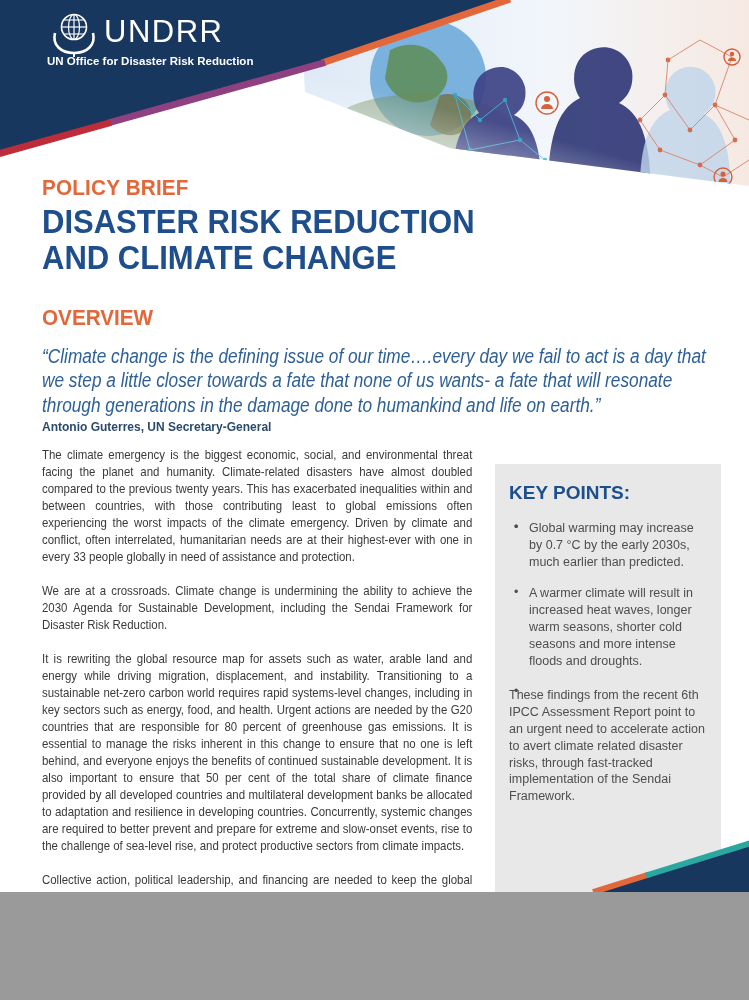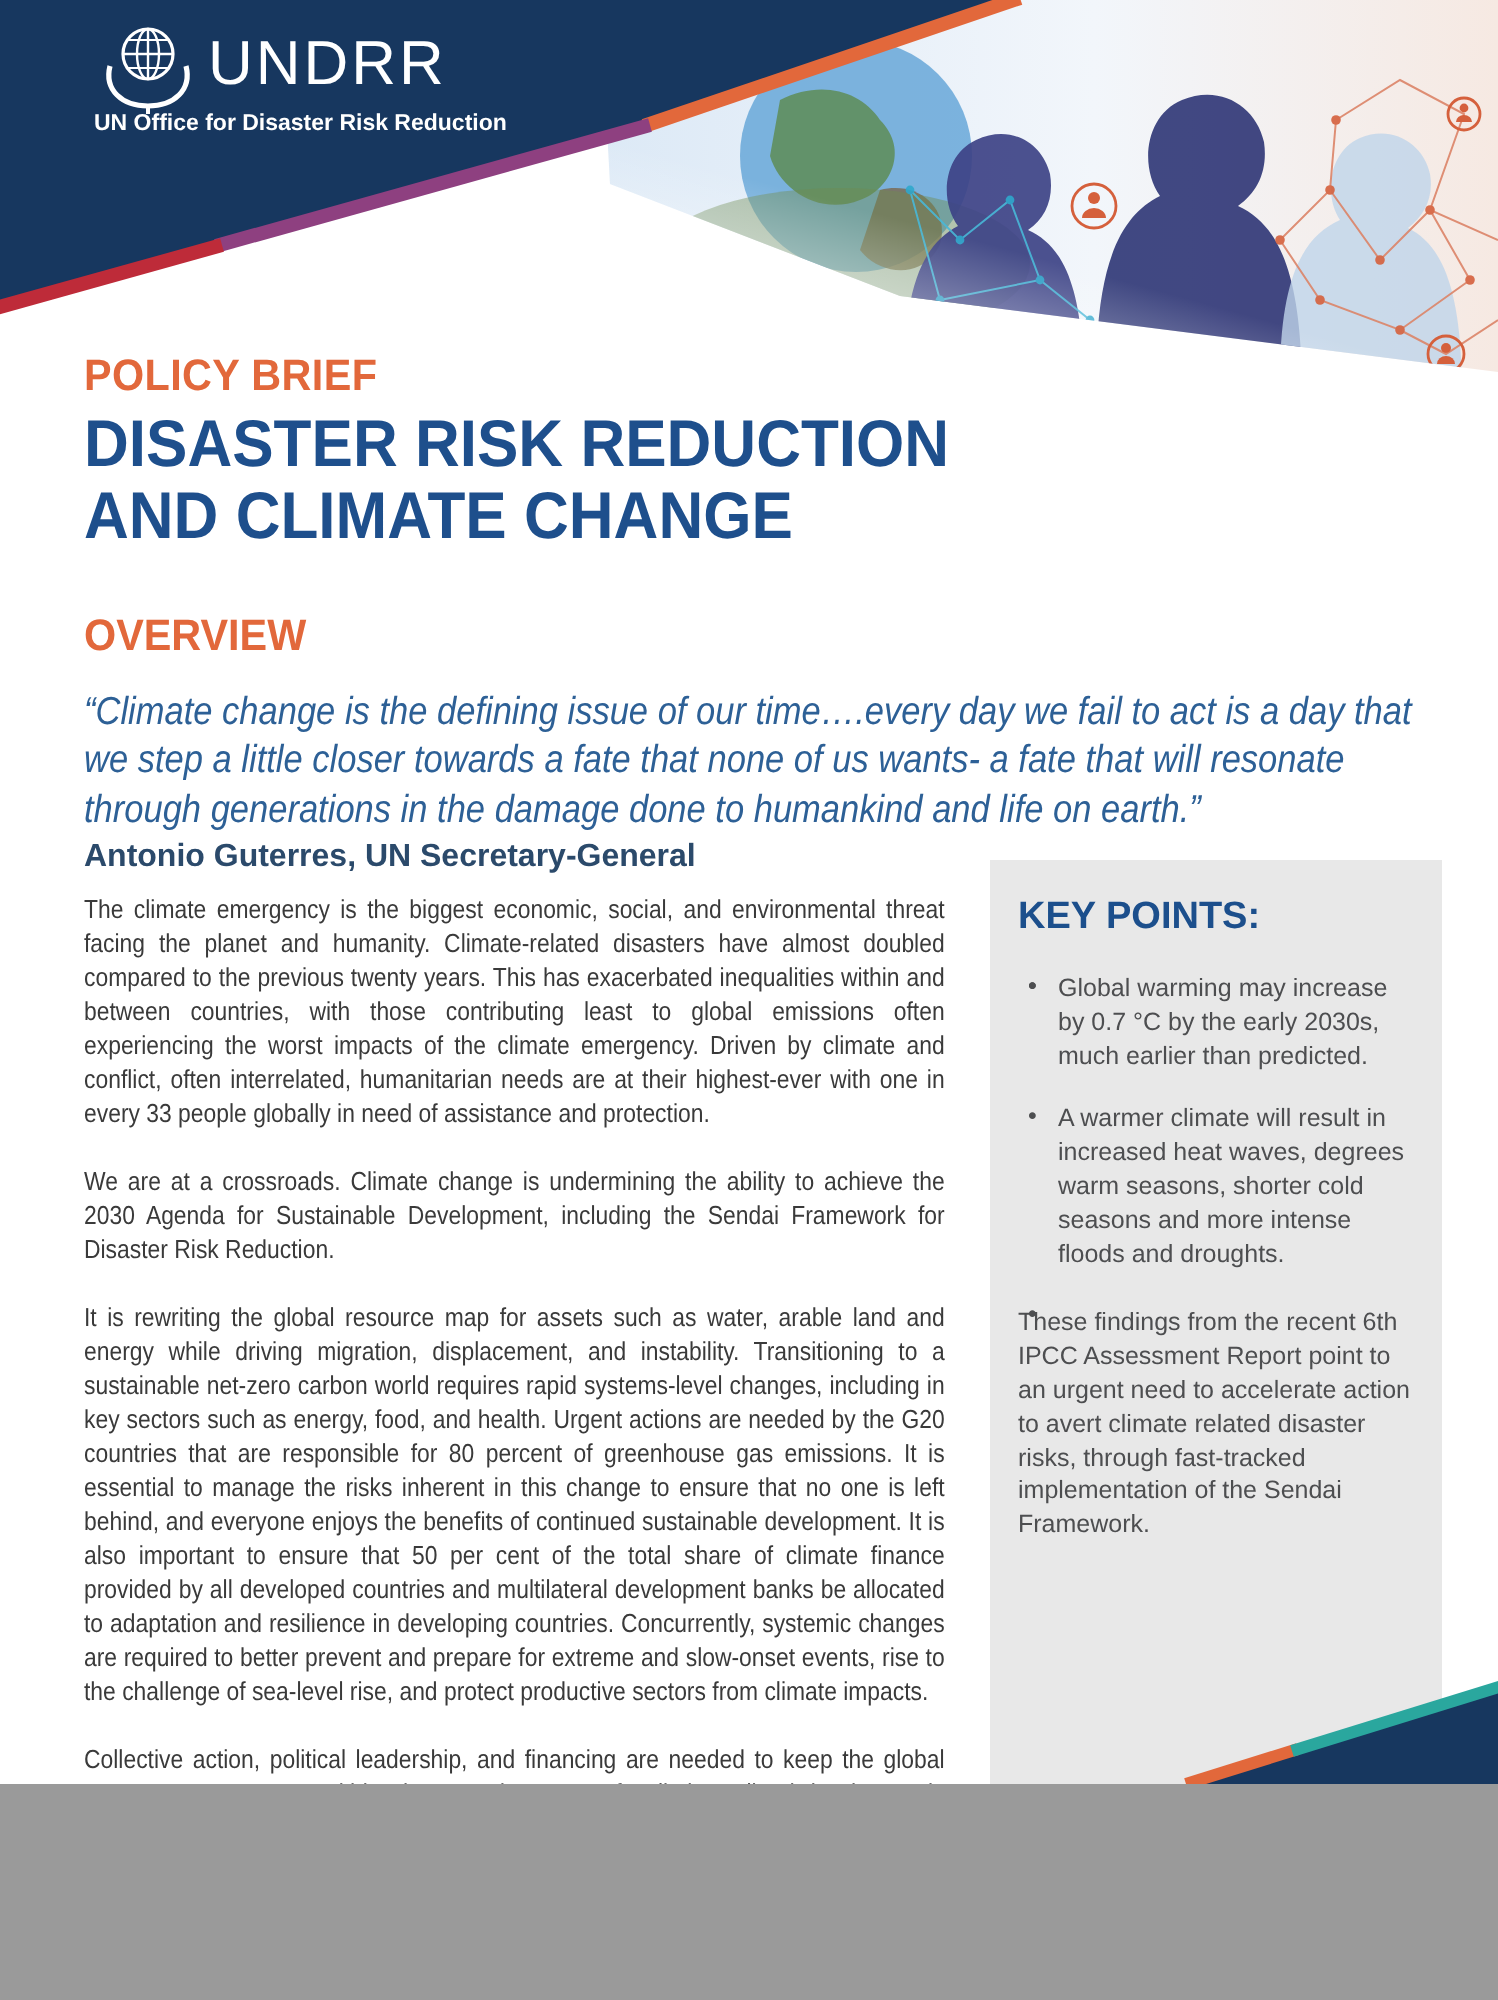--- a/index.html
+++ b/index.html
@@ -8,25 +8,25 @@
   .hdr-svg{position:absolute;top:0;left:0;}
   .ftr-svg{position:absolute;bottom:0;left:0;}
   .kicker{position:absolute;left:42px;top:175px;font-size:22px;font-weight:bold;color:#E2683B;
           transform:scaleX(.94);transform-origin:left top;letter-spacing:.2px;white-space:nowrap;}
   .title{position:absolute;left:42px;top:204px;font-size:33px;font-weight:bold;color:#1E4F8C;
          line-height:36px;transform:scaleX(.94);transform-origin:left top;white-space:nowrap;}
   .overview{position:absolute;left:42px;top:305px;font-size:22px;font-weight:bold;color:#E2683B;
             transform:scaleX(.94);transform-origin:left top;white-space:nowrap;}
   .quote{position:absolute;left:42px;top:344px;width:762px;font-size:19.5px;font-style:italic;
          color:#2D6096;line-height:24.3px;transform:scaleX(.885);transform-origin:left top;}
-  .attribution{position:absolute;left:42px;top:420px;font-size:16px;font-weight:bold;color:#2B4A6B;}
+  .attribution{position:absolute;left:42px;top:420px;font-size:12px;font-weight:bold;color:#2B4A6B;}
   .bodycol{position:absolute;left:42px;top:446px;width:489px;font-size:13px;line-height:17px;
            color:#3A3A3A;text-align:justify;transform:scaleX(.88);transform-origin:left top;}
   .bodycol p{margin:0 0 17px 0;}
-  .sidebar{position:absolute;left:495px;top:430px;width:226px;height:503px;background:#E8E8E8;
+  .sidebar{position:absolute;left:495px;top:464px;width:226px;height:503px;background:#E8E8E8;
            border-bottom:6px solid #E2683B;box-sizing:border-box;padding:18px 12px 0 14px;}
   .sidebar h2{margin:0 0 16px 0;font-size:19px;font-weight:bold;color:#1C4F8C;}
   .kp{position:relative;margin:0 0 15px 0;padding-left:20px;font-size:12.5px;line-height:16.8px;color:#4D4E50;}
   .kp .dot{position:absolute;left:5px;top:-1px;color:#4D4E50;}
   .kp-close{margin:18px 0 0 0;font-size:12.5px;line-height:16.8px;color:#4D4E50;}
 </style>
 </head>
 <body>
 
 <div class="page">
@@ -149,21 +149,21 @@
     <h2>KEY POINTS:</h2>
     <div class="kp">
       <span class="dot">•</span>
     </div>
     <div class="kp">
       <span class="dot">•</span>
       <span>Global warming may increase by 0.7 °C by the early 2030s, much earlier than predicted.</span>
     </div>
     <div class="kp">
       <span class="dot">•</span>
-      <span>A warmer climate will result in increased heat waves, degrees warm seasons, shorter cold seasons and more intense floods and droughts.</span>
+      <span>A warmer climate will result in increased heat waves, longer warm seasons, shorter cold seasons and more intense floods and droughts.</span>
     </div>
     <div class="kp">
       <span class="dot">•</span>
     </div>
     <p class="kp-close">These findings from the recent 6th IPCC Assessment Report point to an urgent need to accelerate action to avert climate related disaster risks, through fast-tracked implementation of the Sendai Framework.</p>
   </div>
 
   <svg class="ftr-svg" width="749" height="60" viewBox="0 0 749 60">
     <polygon points="593,60 749,12 749,60" fill="#17375F"></polygon>
     <line x1="593" y1="60" x2="649" y2="42.5" stroke="#E2683B" stroke-width="6"></line>

